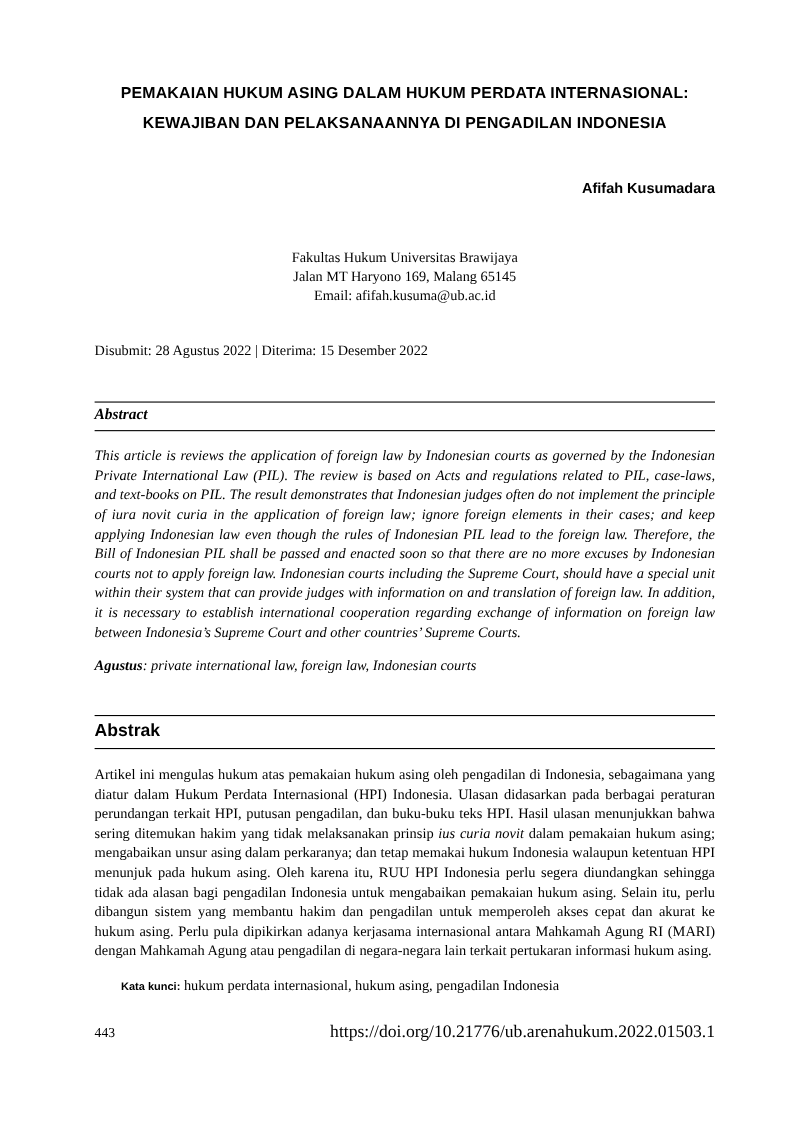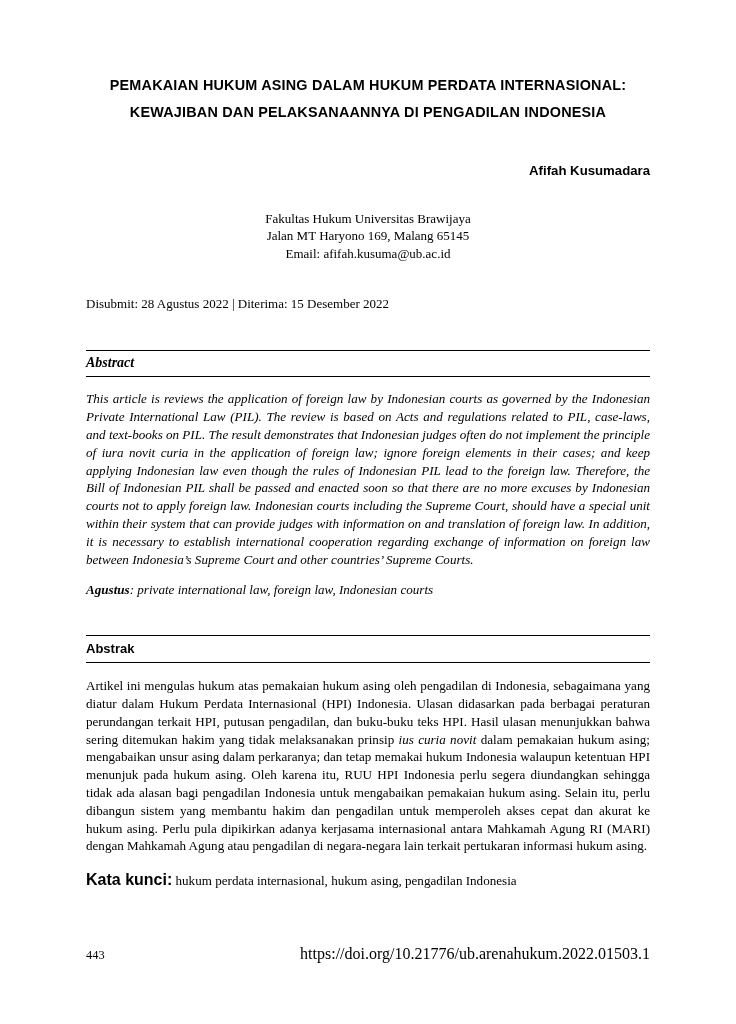--- a/index.html
+++ b/index.html
@@ -36,21 +36,21 @@
     text-align: right;
     font-family: "Liberation Sans", sans-serif;
     font-weight: bold;
     font-size: 13.2px;
     margin-top: 36px;
   }
   .affiliation {
     text-align: center;
     font-size: 13px;
     line-height: 1.35;
-    margin-top: 32px;
+    margin-top: 47px;
   }
   .affiliation div {
     margin: 0;
   }
   .dates {
     text-align: left;
     font-size: 13px;
     margin-top: 34px;
   }
   .section-rule {
@@ -64,21 +64,21 @@
   .sec-head-en {
     font-family: Liberation Serif, serif;
     font-weight: bold;
     font-style: italic;
     font-size: 14px;
     padding: 4px 0 5px 0;
   }
   .sec-head-id {
     font-family: "Liberation Sans", sans-serif;
     font-weight: bold;
-    font-size: 13px;
+    font-size: 16px;
     padding: 5px 0 6px 0;
   }
   .abstract-text {
     font-style: italic;
     font-size: 13.1px;
     line-height: 1.36;
     text-align: justify;
     margin-top: 13px;
   }
   .keywords-en {
@@ -105,27 +105,28 @@
   }
   .keywords-id {
     font-size: 13.1px;
     line-height: 1.36;
     text-align: justify;
     margin-top: 14px;
   }
   .keywords-id b {
     font-family: "Liberation Sans", sans-serif;
     font-weight: bold;
-    font-size: 16px;
+    font-size: 10px;
+    margin-left: 24px;
   }
   .footer {
     position: absolute;
     left: 86px;
     right: 86px;
-    bottom: 45px;
+    bottom: 60px;
     display: flex;
     justify-content: space-between;
     align-items: baseline;
     font-size: 12.4px;
   }
   .footer .pageno {
     font-size: 12.4px;
   }
   .footer .doi {
     font-size: 16px;

